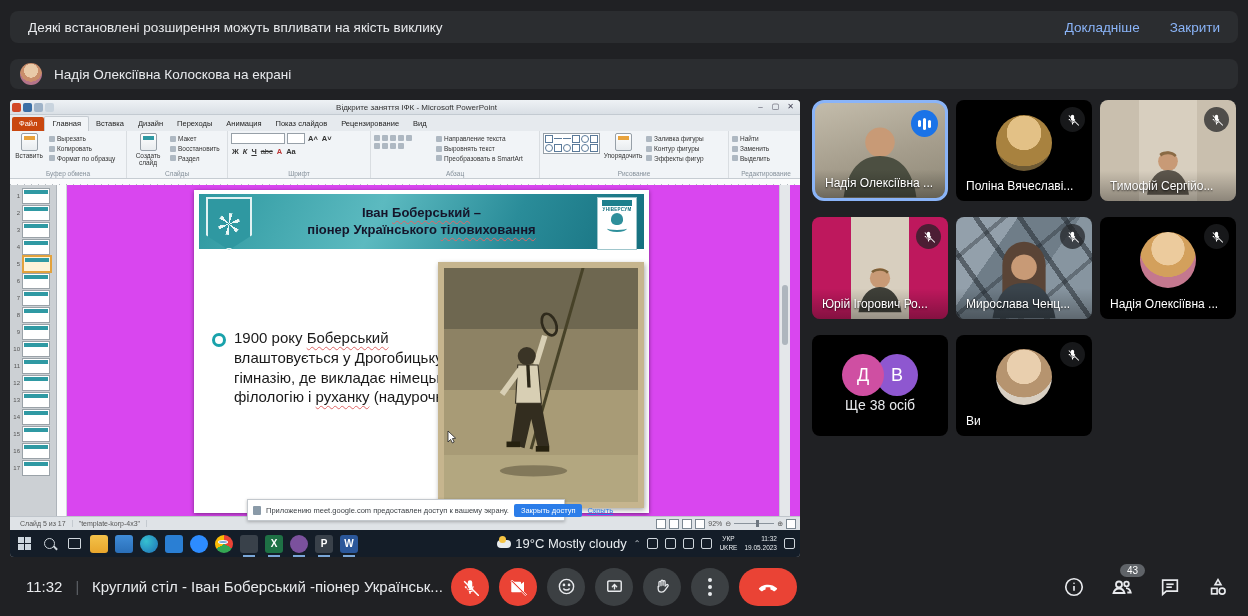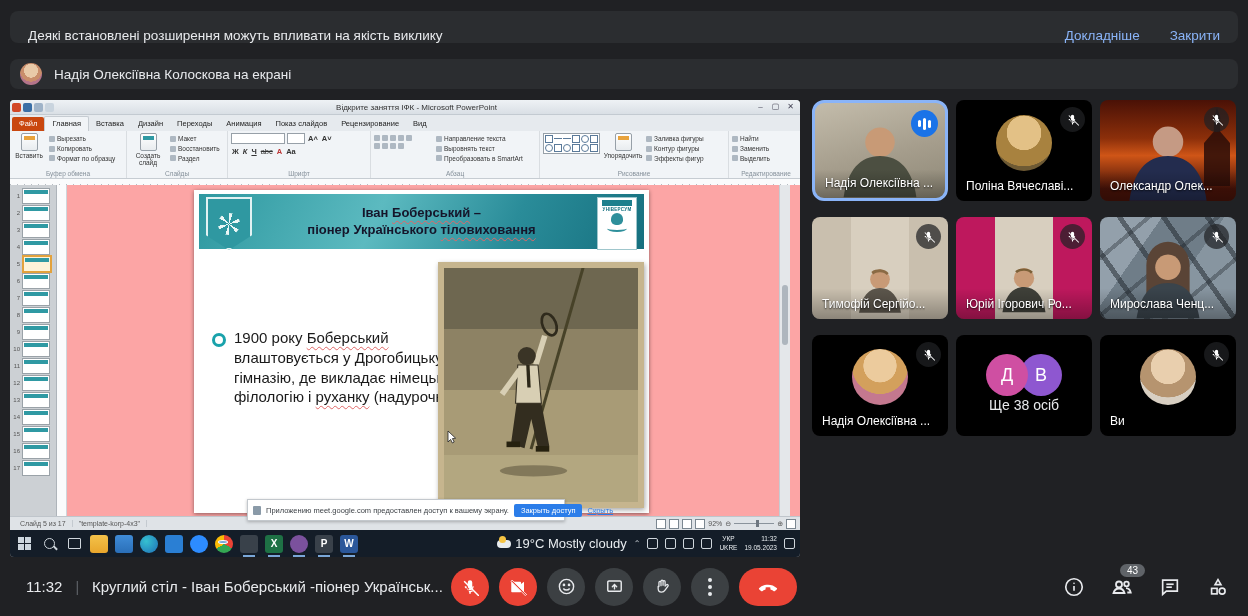--- a/index.html
+++ b/index.html
@@ -2,21 +2,21 @@
 <html><head>
 <meta charset="utf-8">
 <style>
   html,body{margin:0;padding:0;background:#202124;}
   body{width:1248px;height:616px;position:relative;overflow:hidden;
        font-family:"Liberation Sans",sans-serif;-webkit-font-smoothing:antialiased;}
 
   
   .toast{position:absolute;left:10px;right:10px;height:32px;background:#2b2d30;border-radius:8px;
          display:flex;align-items:center;padding:0 18px;color:#e8eaed;font-size:13.5px;}
-  .toast1{top:11px;align-items:flex-end;}
+  .toast1{top:11px;}
   .toast-links{margin-left:auto;display:flex;gap:30px;}
   .toast-link{color:#8ab4f8;font-weight:500;cursor:pointer;}
   .banner2{top:59px;height:30px;background:#2b2d30;gap:12px;padding:0 10px;}
   .banner-avatar{width:22px;height:22px;border-radius:50%;
       background:radial-gradient(circle at 50% 35%,#e8c9a8 0 38%,#c98d6b 39% 60%,#b4748a 61%);}
 
   
   .share{position:absolute;left:10px;top:100px;width:790px;height:457px;border-radius:4px;
          overflow:hidden;background:#b4b8bc;font-family:"Liberation Sans",sans-serif;}
   .ttl{position:relative;height:14px;background:linear-gradient(#eef2f5,#d9dfe5);
@@ -48,21 +48,21 @@
   .fontrow{display:flex;gap:2px;align-items:center;}
   .fbox{width:52px;height:9px;background:#fff;border:1px solid #97a0a8;}
   .fsize{width:16px;height:9px;background:#fff;border:1px solid #97a0a8;}
   .fbtn{font-size:7.5px;font-weight:bold;color:#333;padding:0 1px;}
   .shapegrid{display:grid;grid-template-columns:repeat(6,8px);grid-auto-rows:8px;gap:1px;
              background:#fff;border:1px solid #97a0a8;padding:1px;}
   .sg{border:1px solid #5a7a9a;} .sg.c{border-radius:50%;} .sg.l{border:none;border-top:1px solid #5a7a9a;margin-top:3px;}
   .hruler{height:8px;background:#fafbfc;border-bottom:1px solid #cfd5da;
      background-image:repeating-linear-gradient(90deg,#b6bcc2 0 1px,transparent 1px 7px);
      background-size:100% 3px;background-repeat:no-repeat;background-position:center bottom;}
-  .workspace{position:absolute;left:0;right:0;top:85px;bottom:40px;background:#fca5a5;}
+  .workspace{position:absolute;left:0;right:0;top:85px;bottom:40px;background:#d946ef;}
   .thumbs{position:absolute;left:0;top:0;bottom:0;width:46px;background:#ccd0d4;
           border-right:1px solid #aeb4ba;padding-top:2px;overflow:hidden;}
   .thumb{display:flex;align-items:center;gap:2px;margin:1px 2px;height:16px;}
   .tnum{font-size:6px;color:#555;width:8px;text-align:right;}
   .tbox{width:26px;height:14px;background:#fff;border:1px solid #9aa2a8;position:relative;flex:none;}
   .tbox::before{content:"";position:absolute;left:1px;right:1px;top:1px;height:4px;background:#2f99a3;}
   .thumb.active .tbox{border:2px solid #e3a23c;background:#fdf3d9;}
   .vruler{position:absolute;left:47px;top:0;bottom:0;width:9px;background:#fafbfc;border-right:1px solid #cfd5da;
      background-image:repeating:linear-gradient(180deg,#b6bcc2 0 1px,transparent 1px 7px);}
   .canvas{position:absolute;left:57px;right:10px;top:0;bottom:0;}
@@ -616,34 +616,20 @@
     <span class="avatarc av2"></span>
     <span class="mute">
         <svg width="13" height="13" viewBox="0 0 24 24" fill="#fff">
           <path d="M12 14a3 3 0 0 0 3-3V6a3 3 0 0 0-6 0v5a3 3 0 0 0 3 3zm5-3a5 5 0 0 1-7.5 4.33l1.5-1.5A3.5 3.5 0 0 0 15.5 11H17zm-10 0c0 .46.06.9.17 1.33l-1.6 1.6A6.9 6.9 0 0 1 5 11h2zm4 7.9V21h2v-2.1a7 7 0 0 0 3.2-1.2l-1.5-1.5A5 5 0 0 1 7 11"></path>
           <rect x="2" y="10.6" width="26" height="1.8" transform="rotate(45 12 12)"></rect>
         </svg>
       </span>
     <span class="pname">Поліна Вячеславі...</span>
   </div>
 
-  <div class="tile vt3 shade">
-    <span class="tower"></span>
-    <svg class="person" width="122" height="82" viewBox="0 0 120 80">
-        <circle cx="60" cy="22" r="15" fill="#c59a84"></circle>
-        <path d="M60,36 C38,36 26,52 22,80 L98,80 C94,52 82,36 60,36 Z" fill="#232c4e"></path>
-      </svg>
-    <span class="mute">
-        <svg width="13" height="13" viewBox="0 0 24 24" fill="#fff">
-          <path d="M12 14a3 3 0 0 0 3-3V6a3 3 0 0 0-6 0v5a3 3 0 0 0 3 3zm5-3a5 5 0 0 1-7.5 4.33l1.5-1.5A3.5 3.5 0 0 0 15.5 11H17zm-10 0c0 .46.06.9.17 1.33l-1.6 1.6A6.9 6.9 0 0 1 5 11h2zm4 7.9V21h2v-2.1a7 7 0 0 0 3.2-1.2l-1.5-1.5A5 5 0 0 1 7 11"></path>
-          <rect x="2" y="10.6" width="26" height="1.8" transform="rotate(45 12 12)"></rect>
-        </svg>
-      </span>
-    <span class="pname">Олександр Олек...</span>
-  </div>
 
 
   <div class="tile vt5 shade">
     <span class="strip"></span>
     <svg class="person" width="74" height="62" viewBox="0 0 120 80">
         <circle cx="60" cy="26" r="16" fill="#c89a76"></circle>
         <path d="M46,14 a17 12 0 0 1 28,2 l-3,3 a13 9 0 0 0-22,-1 Z" fill="#8a6a44"></path>
         <path d="M60,40 C42,40 30,54 26,80 L94,80 C90,54 78,40 60,40 Z" fill="#5c564c"></path>
       </svg>
     <span class="mute">

